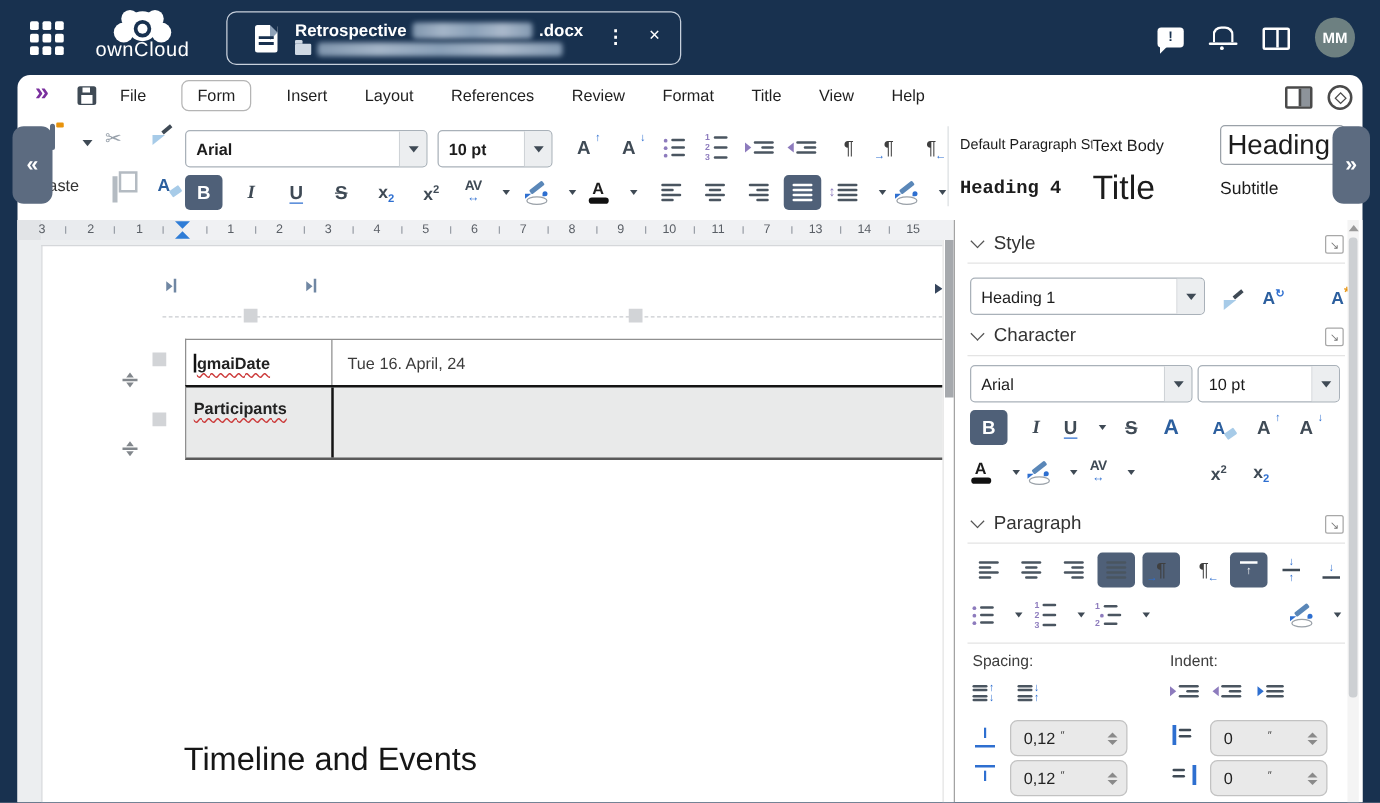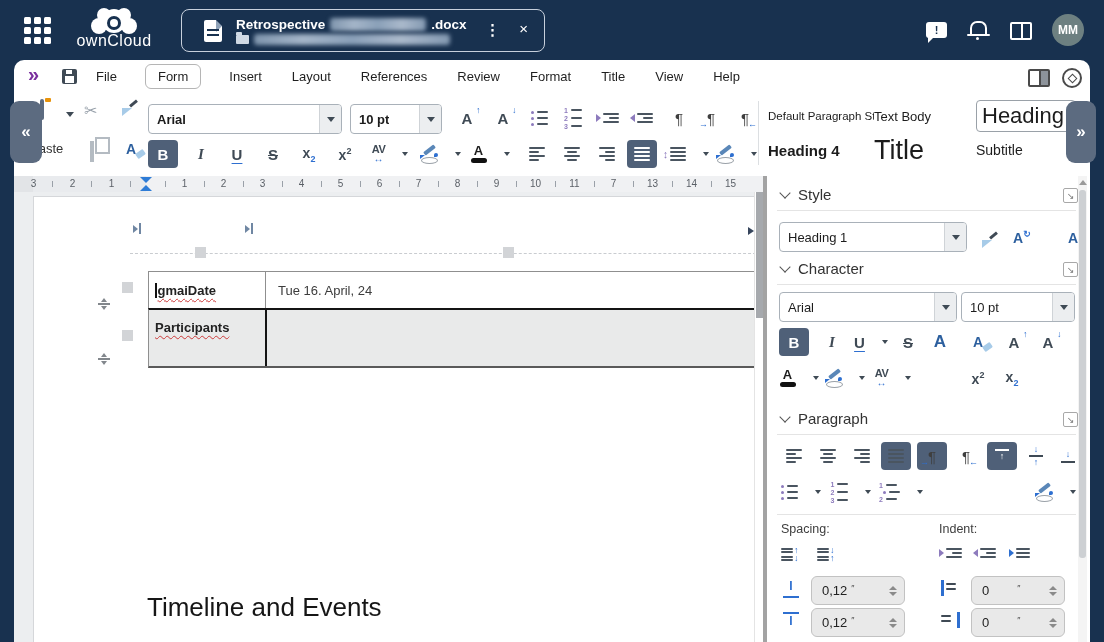--- a/index.html
+++ b/index.html
@@ -121,38 +121,38 @@
   .pil .ar{position:absolute;font-size:9px;color:#2e6fd0;font-weight:bold;bottom:-2px;}
   .lsp{display:flex;align-items:center;gap:2px;}
   .lsp .ud{color:#8d7bbd;font-size:11px;font-weight:bold;}
   .vsep{position:absolute;width:1px;background:#dcdfe2;}
   
   .gallery{position:absolute;display:grid;grid-template-columns:106px 102px 100px;grid-template-rows:34px 34px;align-items:center;}
   .gitem{white-space:nowrap;overflow:hidden;color:#1c1c1c;}
   .g-def{font-size:11.5px;}
   .g-tb{font-size:13px;}
   .g-h1{font-size:22px;border:1px solid #9aa1a8;border-radius:4px;height:30px;line-height:30px;padding-left:5px;background:#fff;}
-  .g-h4{font-size:15px;font-weight:bold;}
+  .g-h4{font-size:15px;font-weight:bold;font-family:Liberation Mono, monospace;}
   .g-ti{font-size:27px;}
   .g-st{font-size:14px;}
   
   .ruler{position:absolute;left:0;top:116px;width:749px;height:16px;background:#f0f1f3;font-size:10px;color:#5a5f66;}
   .ruler .marg{position:absolute;left:0;top:0;bottom:0;width:19px;background:#e2e4e7;}
   .ruler .marg2{position:absolute;left:19px;top:0;bottom:0;width:113px;background:#e9ebee;}
   .rl,.rr{position:absolute;top:0;height:16px;display:flex;}
   .rl{left:0;}
   .rr{left:151px;}
   .rn{width:39px;text-align:center;line-height:16px;position:relative;}
   .rr .rn:before{content:'';position:absolute;left:0;top:5px;height:6px;width:1px;background:#9aa0a8;}
   .rl .rn:after{content:'';position:absolute;right:0;top:5px;height:6px;width:1px;background:#9aa0a8;}
   .rmk{position:absolute;left:126px;top:1px;width:12px;height:14px;}
   .rmk:before{content:'';position:absolute;left:0;top:0;border-left:6px solid transparent;border-right:6px solid transparent;border-top:6px solid #2e7cd6;}
   .rmk:after{content:'';position:absolute;left:0;bottom:0;border-left:6px solid transparent;border-right:6px solid transparent;border-bottom:6px solid #2e7cd6;}
   
-  .docarea{position:absolute;left:0;top:132px;width:749px;bottom:0;background:#eceef0;overflow:hidden;padding-left:12px;}
+  .docarea{position:absolute;left:0;top:132px;width:749px;bottom:0;background:#eceef0;overflow:hidden;}
   .page{position:absolute;left:19px;top:4px;right:0;bottom:0;background:#fff;border-top:1px solid #d5d7da;border-left:1px solid #d5d7da;}
   .vscroll{position:absolute;left:740px;top:0;width:9px;bottom:0;background:#fff;border-left:1px solid #e4e4e4;}
   .vscroll .thumb{position:absolute;left:1px;right:0;top:0;height:126px;background:#a6a9ad;}
   .dash{position:absolute;left:116px;right:9px;top:61px;border-top:1px dashed #c9ccd0;}
   .sq{position:absolute;width:11px;height:11px;background:#d2d4d7;}
   .colm{position:absolute;display:flex;align-items:center;gap:1px;}
   .colm .tr{width:0;height:0;border-left:5px solid #7087a3;border-top:4px solid transparent;border-bottom:4px solid transparent;}
   .colm .br{width:2px;height:11px;background:#7087a3;}
   .rowm{position:absolute;display:flex;flex-direction:column;align-items:center;gap:1px;}
   .rowm .tu{width:0;height:0;border-left:3px solid transparent;border-right:3px solid transparent;border-bottom:4px solid #82878c;}
@@ -167,21 +167,21 @@
   .trow2 .c2{flex:1;}
   .tlabel{font-size:13px;font-weight:600;color:#222;
           text-decoration:underline;text-decoration-style:wavy;text-decoration-color:#cc3a3a;text-decoration-thickness:1px;text-underline-offset:3px;}
   .tval{font-size:13px;color:#3c3c3c;}
   .tcursor{display:inline-block;width:1.5px;height:15px;background:#111;vertical-align:middle;margin-right:1px;}
   .h1{position:absolute;left:133px;top:268px;font-size:26px;color:#161616;}
   .h2{position:absolute;left:133px;top:400px;font-size:26px;color:#161616;}
   .wavy{text-decoration-style:wavy;text-decoration-color:#cc3a3a;text-decoration-thickness:1px;text-underline-offset:5px;}
   .curmark{position:absolute;left:734px;top:35px;width:0;height:0;border-top:4px solid transparent;border-bottom:4px solid transparent;border-left:6px solid #36455c;}
   
-  .sidebar{position:absolute;left:749px;top:116px;right:0;bottom:0;background:#fff;border-left:4px solid #a3a3a3;font-size:13px;color:#2b2b2b;}
+  .sidebar{position:absolute;left:749px;top:116px;right:0;bottom:0;background:#fff;border-left:1px solid #a3a3a3;font-size:13px;color:#2b2b2b;}
   .shead{position:absolute;display:flex;align-items:center;gap:9px;font-size:15px;color:#333;}
   .chev{width:7px;height:7px;border-left:1.8px solid #555;border-bottom:1.8px solid #555;transform:rotate(-45deg);margin-top:-4px;}
   .launcher{position:absolute;width:13px;height:13px;border:1px solid #a8a8a8;border-radius:2px;color:#777;
             font-size:9px;display:flex;align-items:center;justify-content:center;}
   .sdiv{position:absolute;left:10px;right:14px;border-top:1px solid #e4e4e4;}
   .sbtn{position:absolute;width:30px;height:28px;border-radius:4px;display:flex;align-items:center;justify-content:center;color:#3f4a55;}
   .sbtn.active{background:#4f6078;color:#fff;}
   .slabel{position:absolute;font-size:12.5px;color:#3d3d3d;}
   .spin{position:absolute;height:27px;width:92px;background:#e9e9e9;border:1px solid #c2c2c2;border-radius:6px;
         display:flex;align-items:center;font-size:13px;color:#222;}

